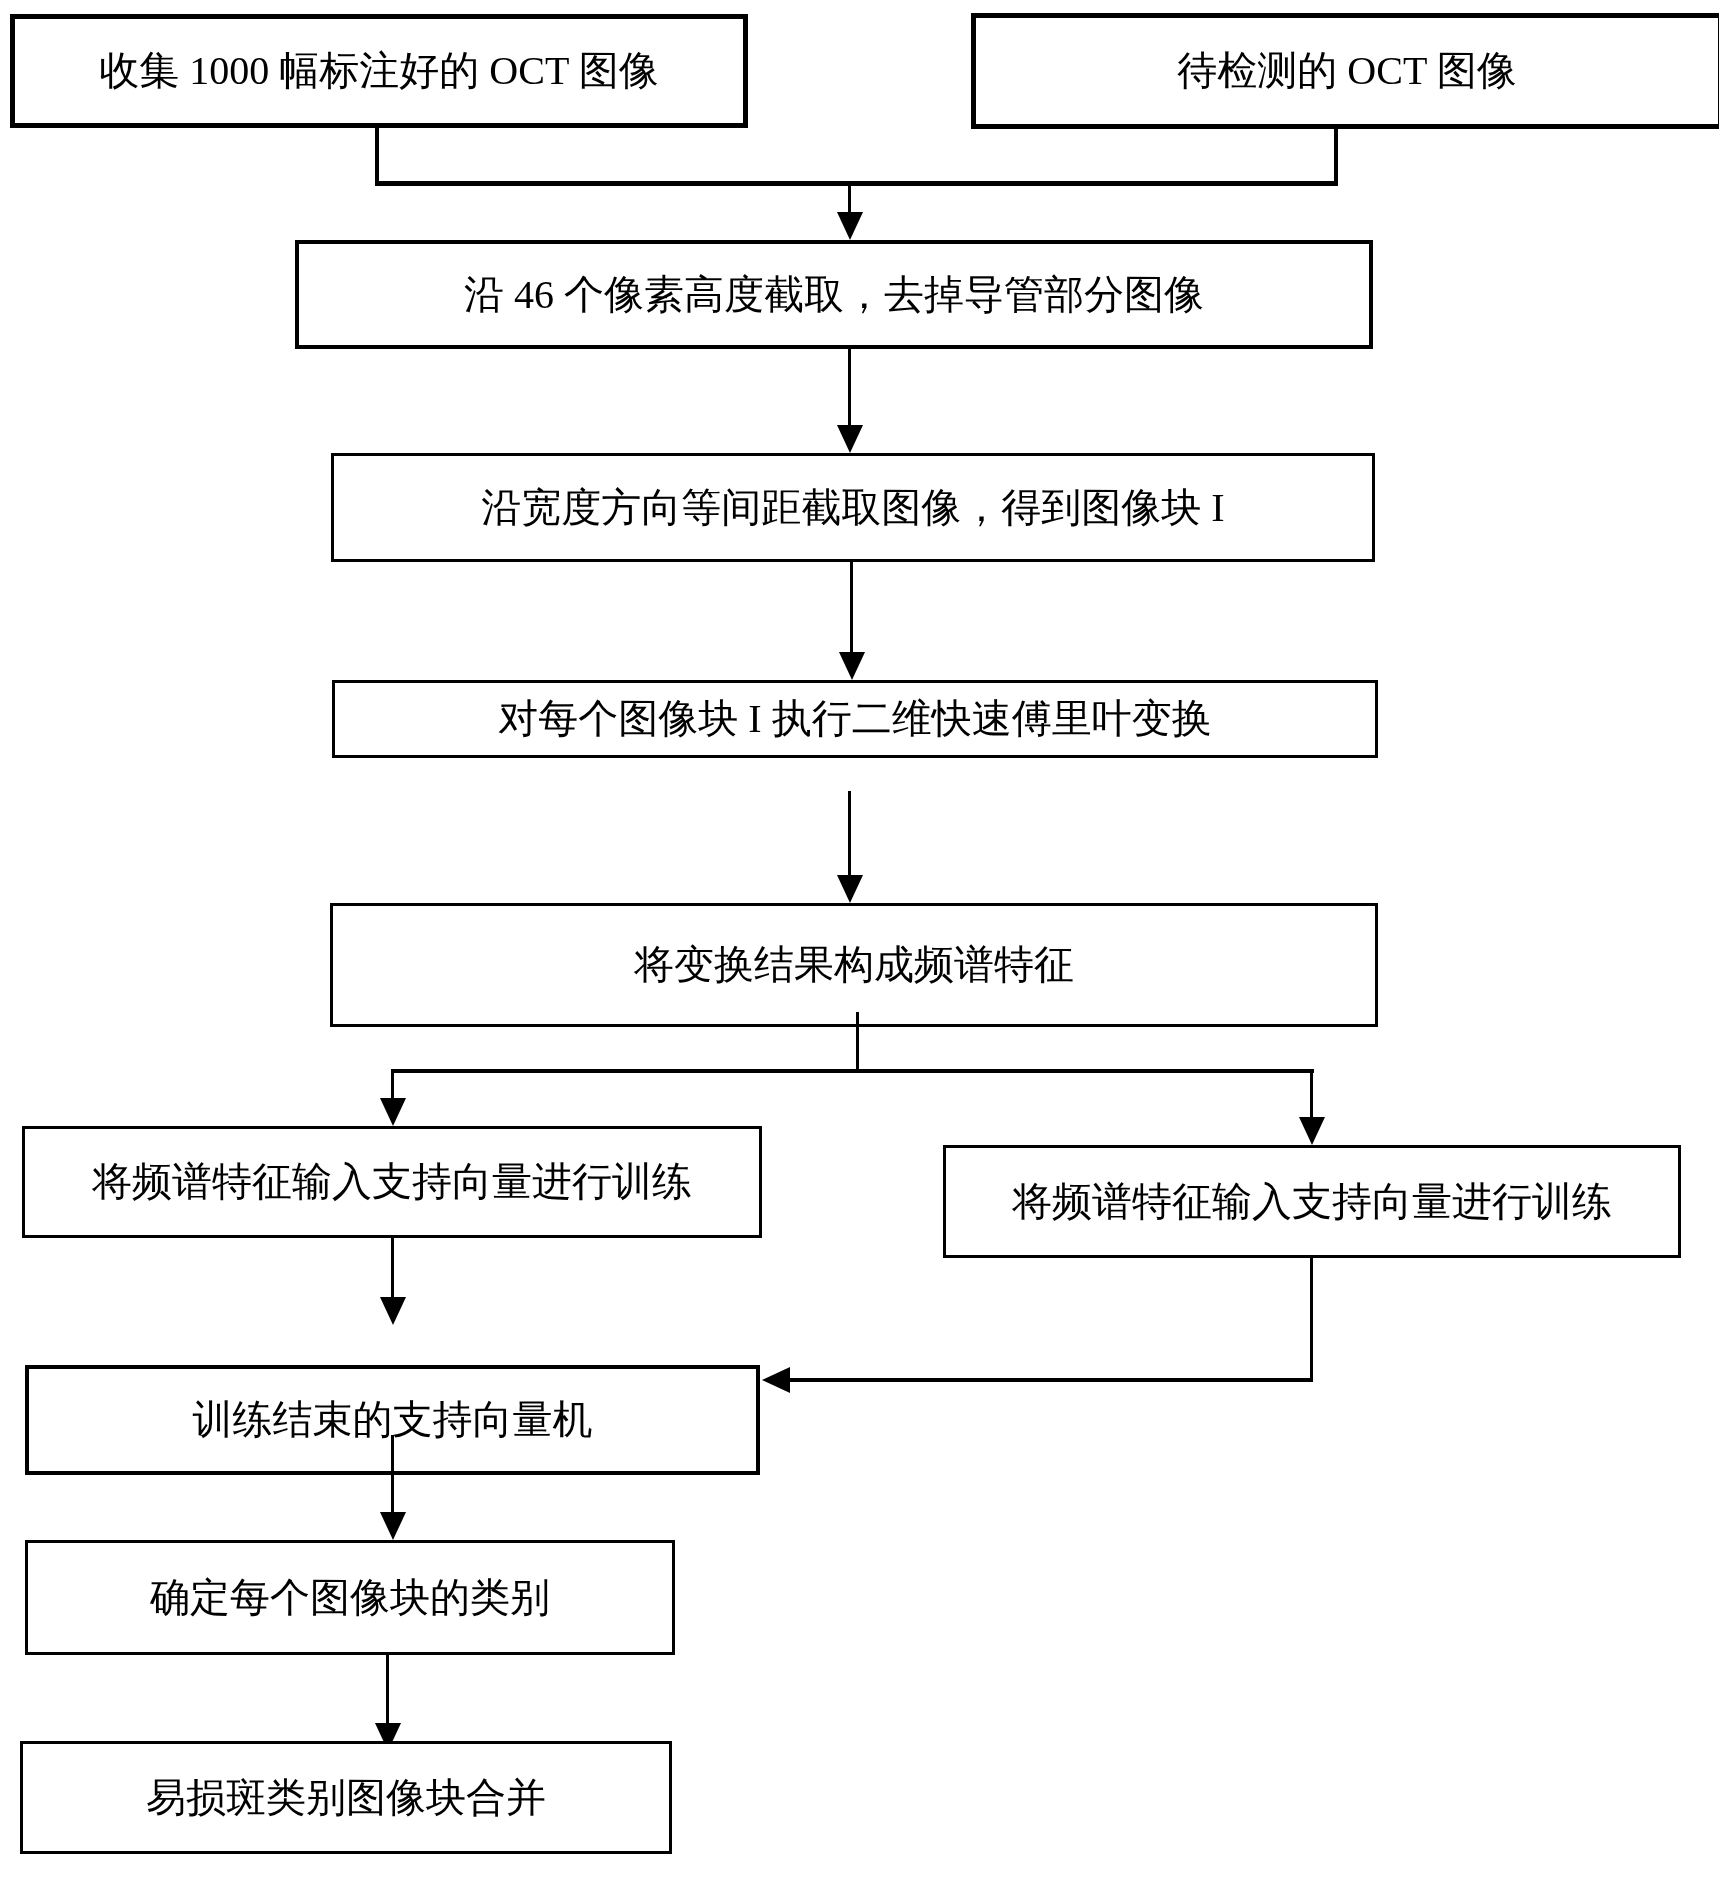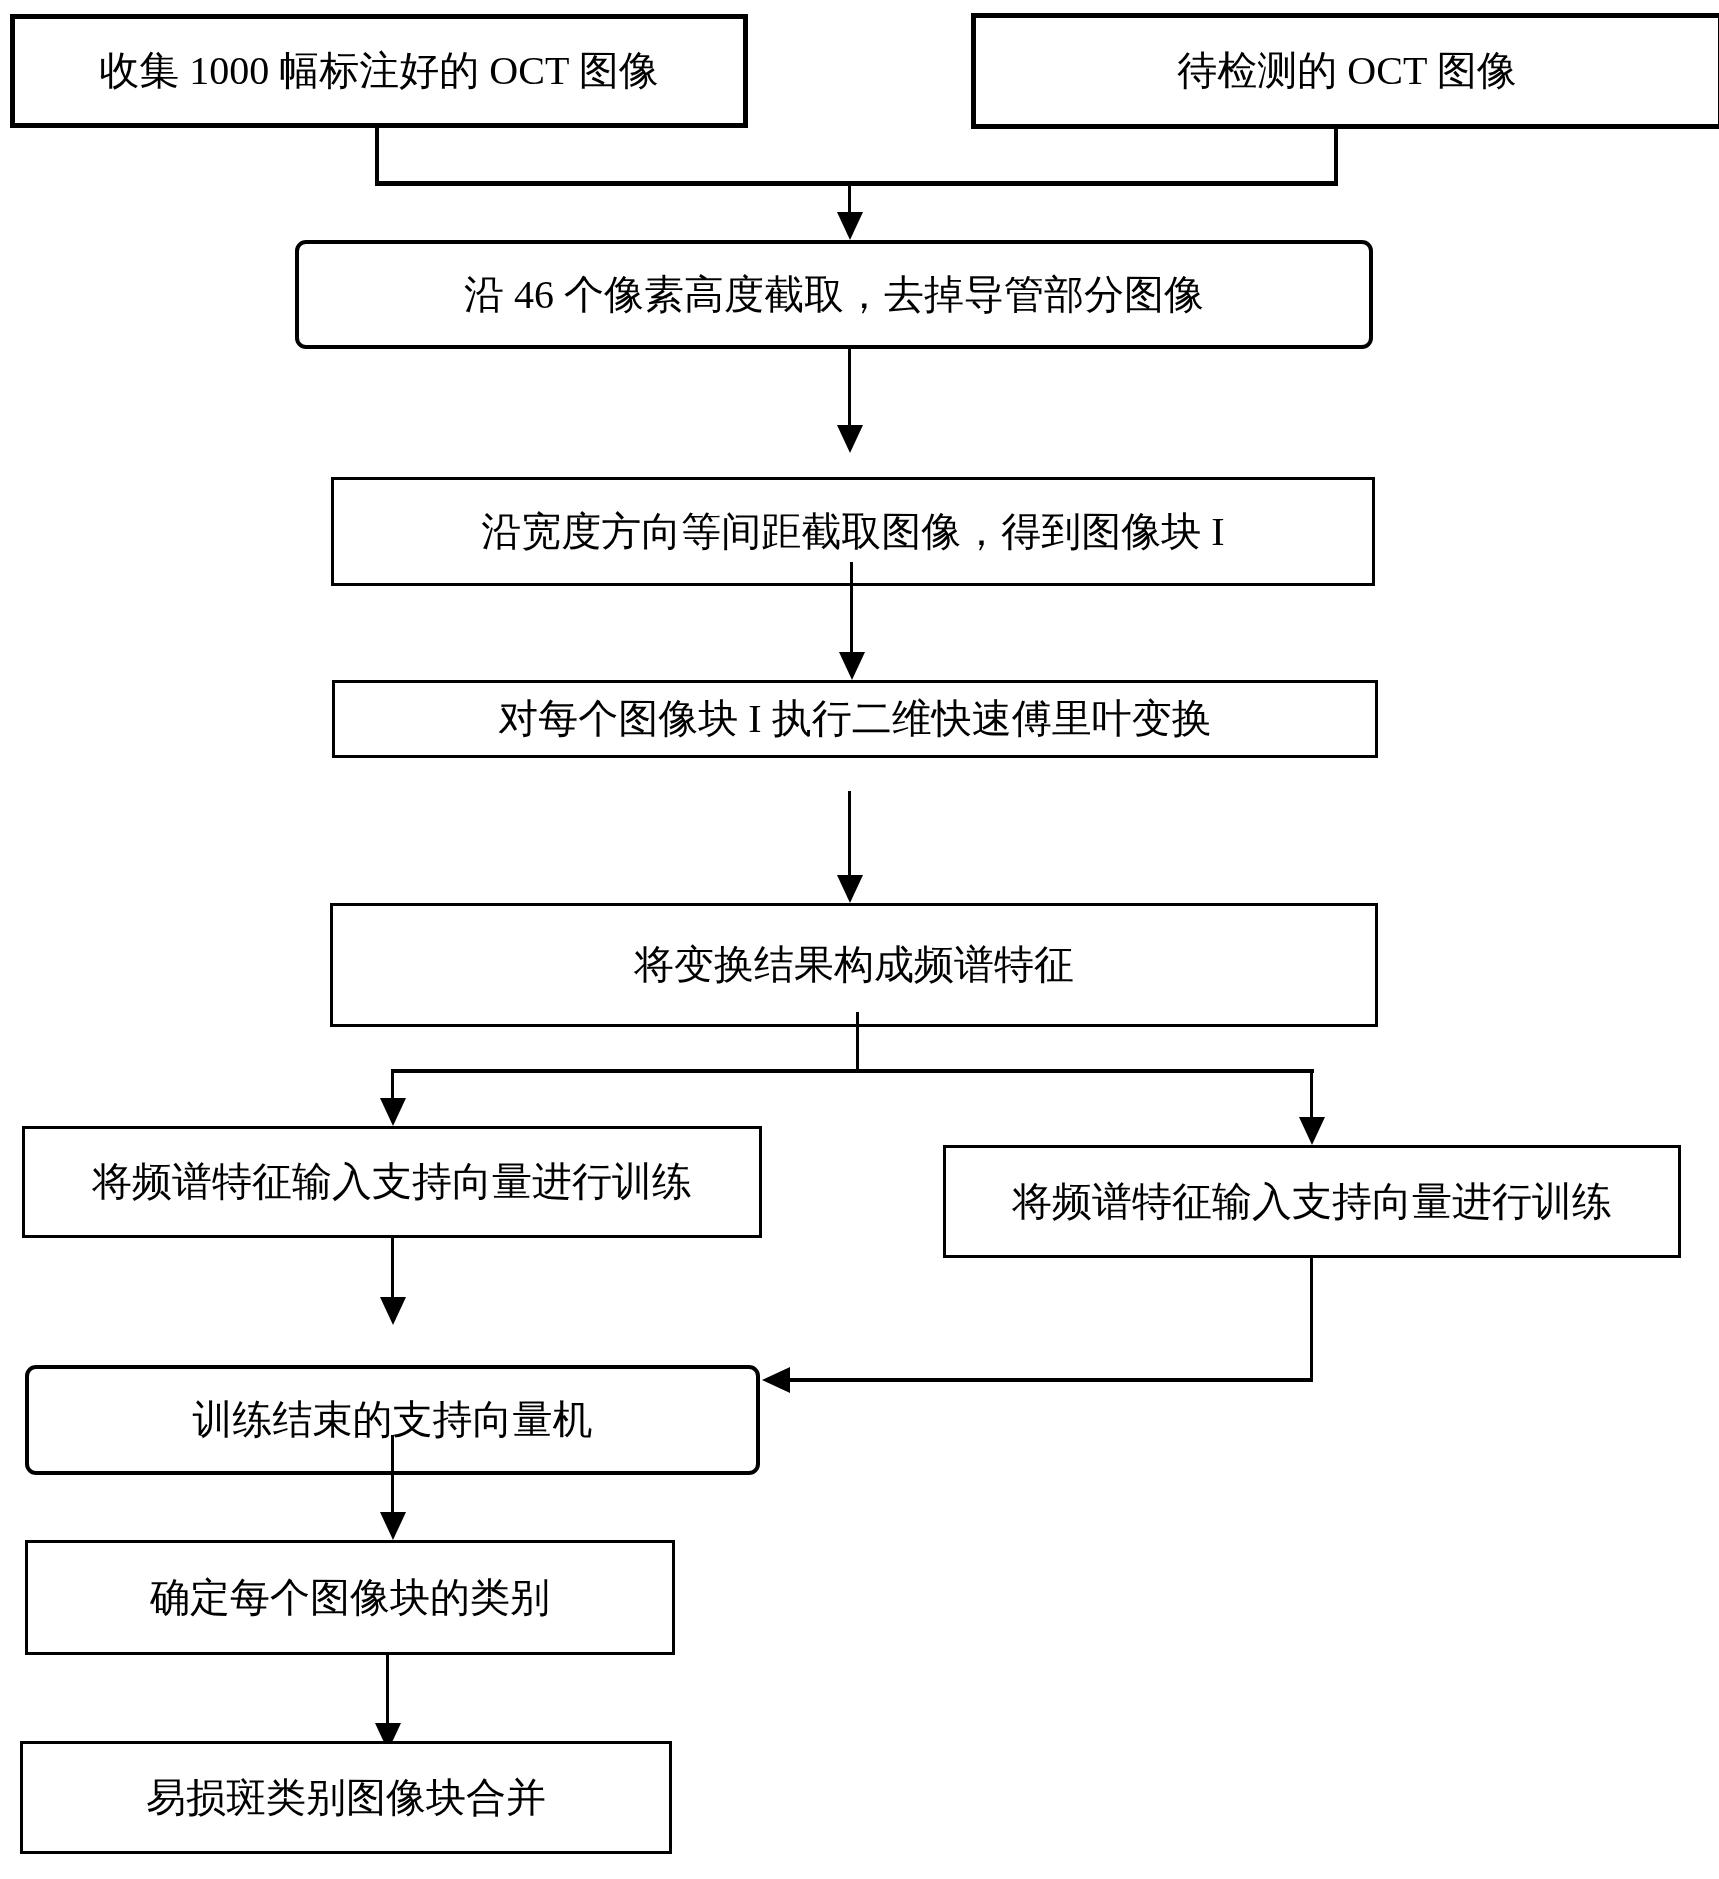--- a/index.html
+++ b/index.html
@@ -16,21 +16,21 @@
     border:3px solid #000;
     background:#fff;
     display:flex;
     align-items:center;
     justify-content:center;
     text-align:center;
     font-size:40px;
     line-height:1.15;
     white-space:nowrap;
   }
-  .node.b4{border-width:4px;border-radius:11px;}
+  .node.b4{border-width:4px;}
   .node.b5{border-width:5px;}
   .line{position:absolute;background:#000;}
   .arrow-down{
     position:absolute;width:0;height:0;
     border-left:13px solid transparent;
     border-right:13px solid transparent;
     border-top:28px solid #000;
   }
   .arrow-left{
     position:absolute;width:0;height:0;
@@ -52,21 +52,21 @@
   <div class="line" style="left:1334px;top:129px;width:4px;height:57px;"></div>
   <div class="line" style="left:375px;top:181px;width:963px;height:5px;"></div>
   <div class="line" style="left:848px;top:186px;width:3px;height:28px;"></div>
   <div class="arrow-down" style="left:837px;top:212px;"></div>
 
   <div class="node b4" style="left:295px;top:240px;width:1078px;height:109px;">沿 46 个像素高度截取，去掉导管部分图像</div>
 
   <div class="line" style="left:848px;top:349px;width:3px;height:78px;"></div>
   <div class="arrow-down" style="left:837px;top:425px;"></div>
 
-  <div class="node" style="left:331px;top:453px;width:1044px;height:109px;margin-top:24px;">沿宽度方向等间距截取图像，得到图像块 I</div>
+  <div class="node" style="left:331px;top:453px;width:1044px;height:109px;">沿宽度方向等间距截取图像，得到图像块 I</div>
 
   <div class="line" style="left:850px;top:562px;width:3px;height:92px;"></div>
   <div class="arrow-down" style="left:839px;top:652px;"></div>
 
   <div class="node" style="left:332px;top:680px;width:1046px;height:78px;">对每个图像块 I 执行二维快速傅里叶变换</div>
 
   <div class="line" style="left:848px;top:791px;width:3px;height:86px;"></div>
   <div class="arrow-down" style="left:837px;top:875px;"></div>
 
   <div class="node" style="left:330px;top:903px;width:1048px;height:124px;">将变换结果构成频谱特征</div>

